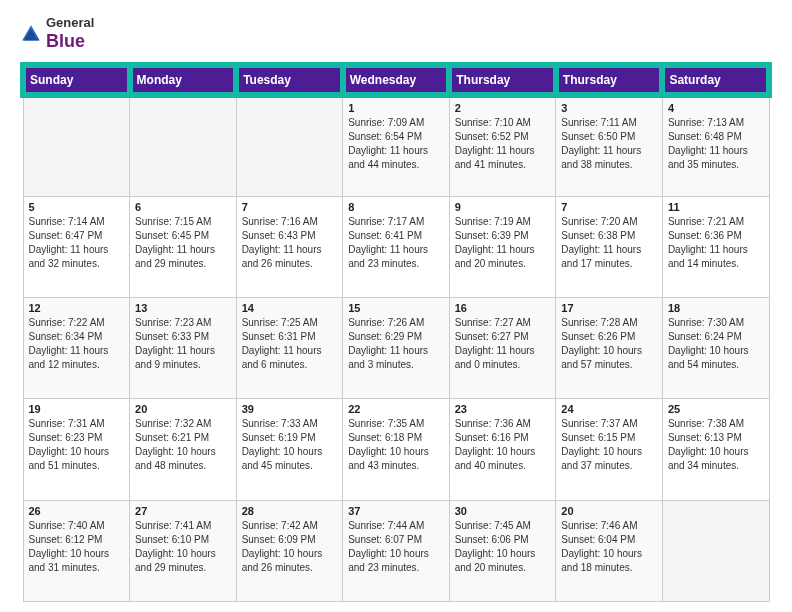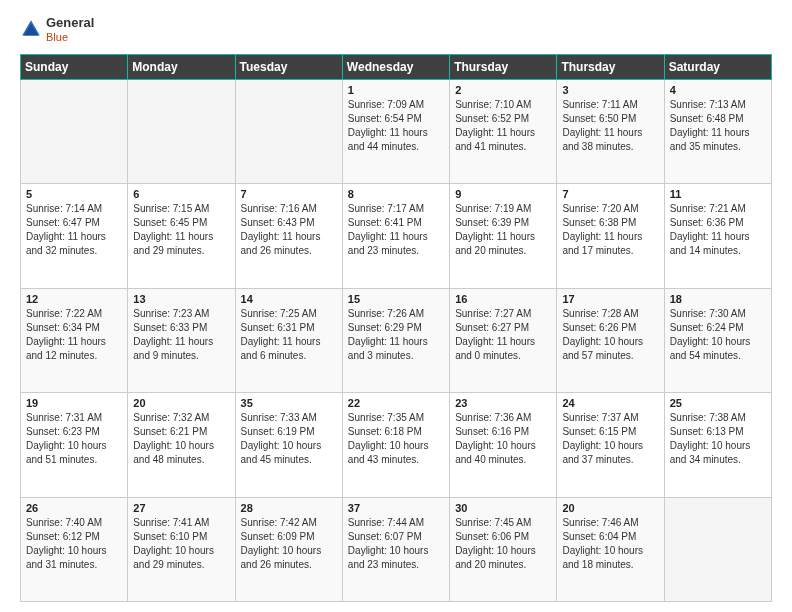--- a/index.html
+++ b/index.html
@@ -45,27 +45,27 @@
       font-size: 14px;
       color: #444;
     }
     .calendar {
       flex: 1;
       border-collapse: collapse;
       width: 100%;
       table-layout: fixed;
     }
     .calendar th {
-      background: #404040;
+      background: #4c1d95;
       color: #fff;
       font-size: 12px;
       font-weight: bold;
       padding: 5px 4px;
       text-align: left;
-      border: 1px solid #14b8a6;
+      border: 6px solid #14b8a6;
     }
     .calendar td {
       vertical-align: top;
       border: 1px solid #ccc;
       padding: 4px 5px;
       font-size: 9.5px;
       color: #333;
       background: #fff;
       height: 82px;
     }
@@ -96,21 +96,21 @@
 
 <div class="page">
   <div class="header">
     <div class="logo">
       <svg class="logo-icon" viewBox="0 0 30 30" xmlns="http://www.w3.org/2000/svg">
         <polygon points="15,3 27,24 3,24" fill="#2a6bbf"></polygon>
         <polygon points="15,8 25,24 5,24" fill="#1a4d99"></polygon>
       </svg>
       <div>
         <div style="font-size:13px;font-weight:bold;color:#333;line-height:1.2">General</div>
-        <div style="font-size:11px;font-weight:normal;color:#c2410c;line-height:1.2">Blue</div>
+        <div style="font-size:18px;font-weight:bold;color:#701a75;line-height:1.2">Blue</div>
       </div>
     </div>
     <div class="title-block">
       <div class="month-title"></div>
       <div class="location"></div>
     </div>
   </div>
 
   <table class="calendar" id="cal-table">
     <thead>
@@ -209,21 +209,21 @@
         <tr>
           <td>
             <span class="day-number">19</span>
             <div class="day-info">Sunrise: 7:31 AM<br>Sunset: 6:23 PM<br>Daylight: 10 hours and 51 minutes.</div>
           </td>
           <td>
             <span class="day-number">20</span>
             <div class="day-info">Sunrise: 7:32 AM<br>Sunset: 6:21 PM<br>Daylight: 10 hours and 48 minutes.</div>
           </td>
           <td>
-            <span class="day-number">35</span>
+            <span class="day-number">39</span>
             <div class="day-info">Sunrise: 7:33 AM<br>Sunset: 6:19 PM<br>Daylight: 10 hours and 45 minutes.</div>
           </td>
           <td>
             <span class="day-number">22</span>
             <div class="day-info">Sunrise: 7:35 AM<br>Sunset: 6:18 PM<br>Daylight: 10 hours and 43 minutes.</div>
           </td>
           <td>
             <span class="day-number">23</span>
             <div class="day-info">Sunrise: 7:36 AM<br>Sunset: 6:16 PM<br>Daylight: 10 hours and 40 minutes.</div>
           </td>

